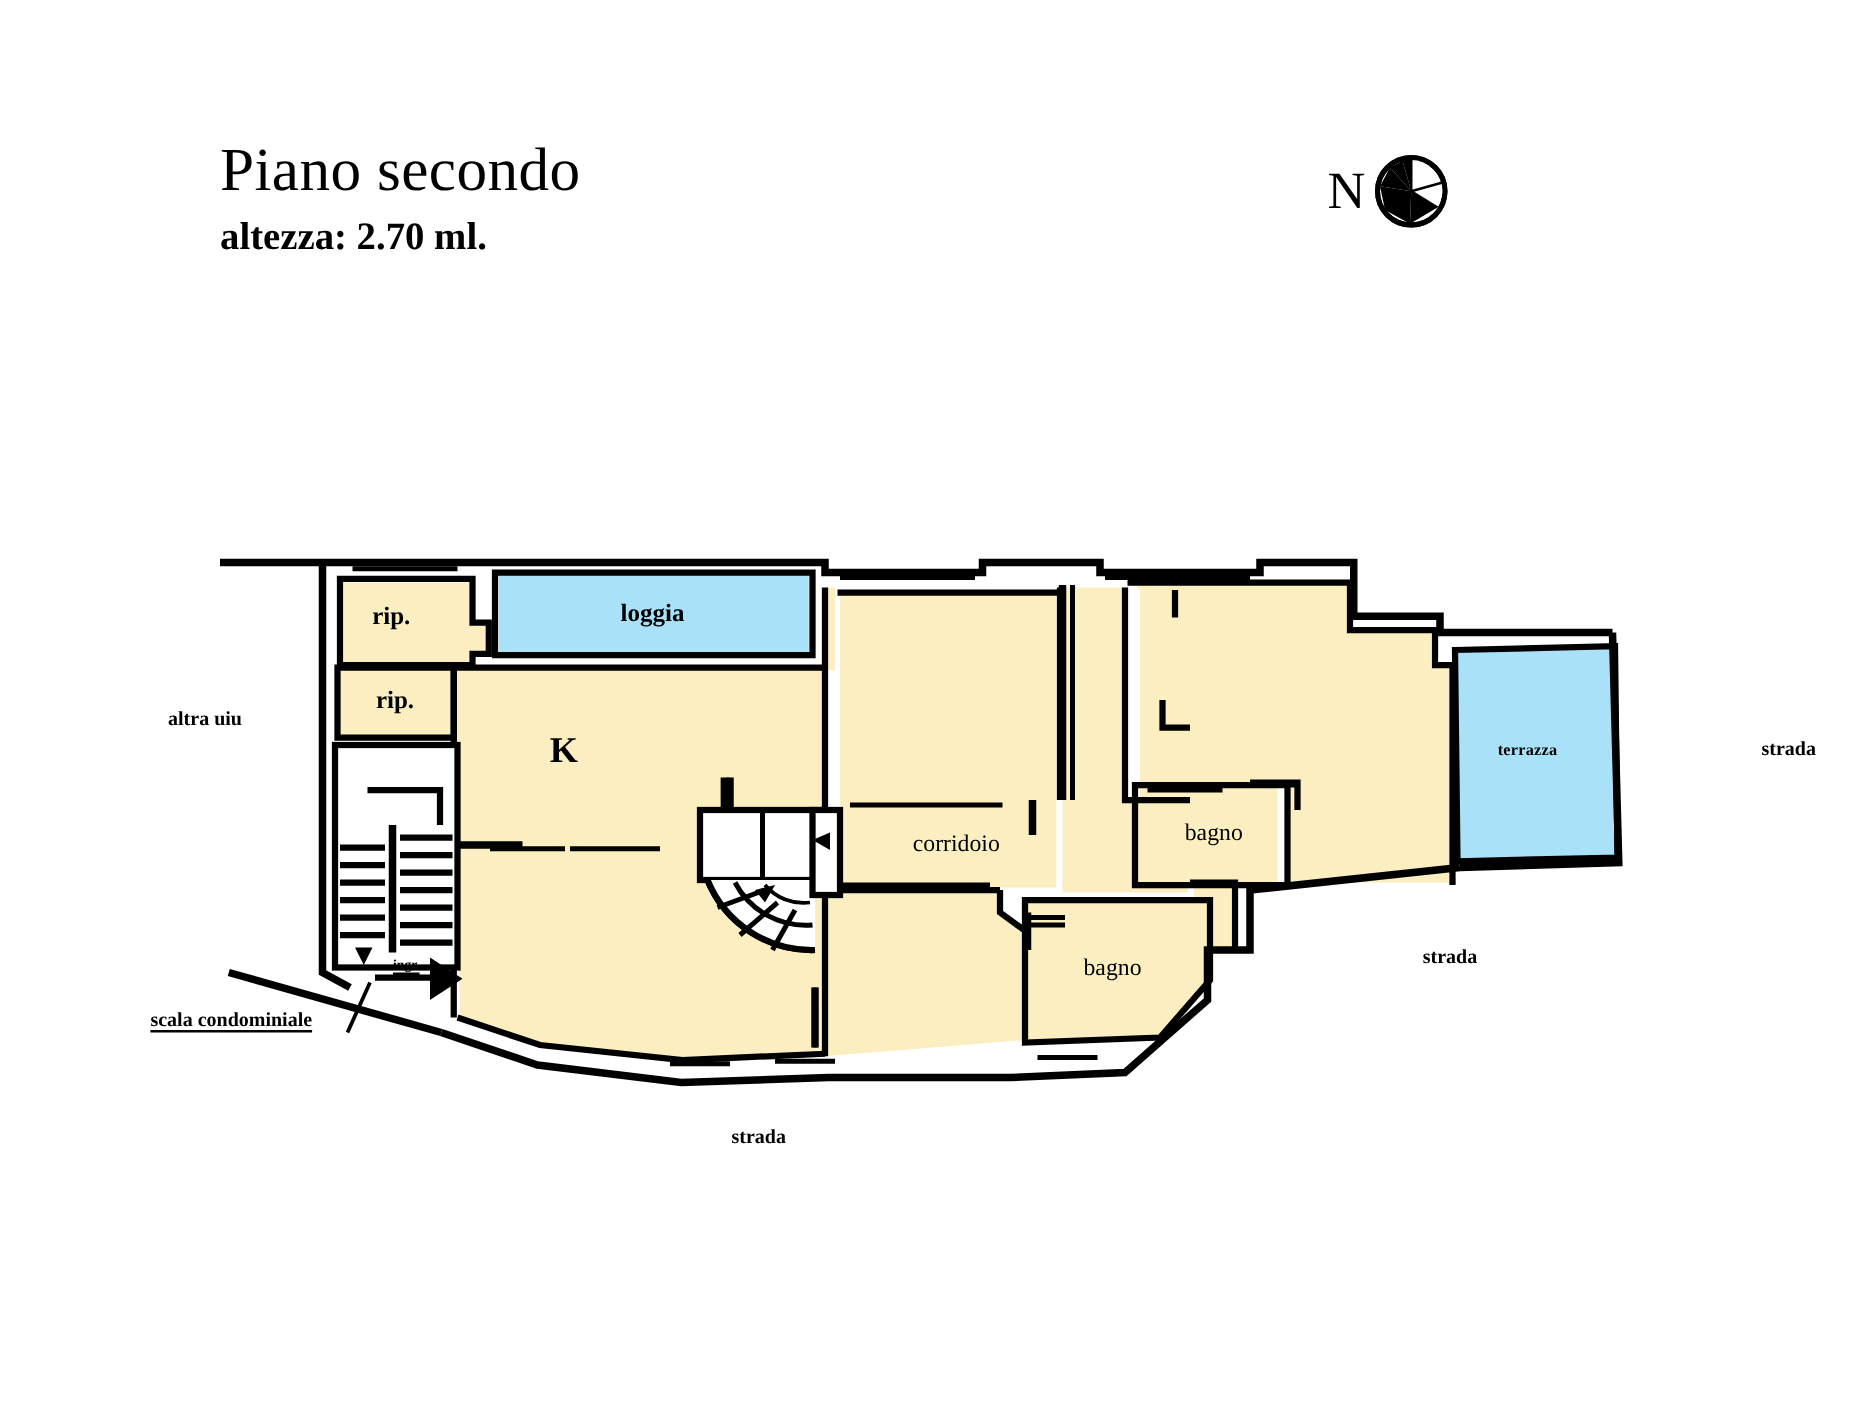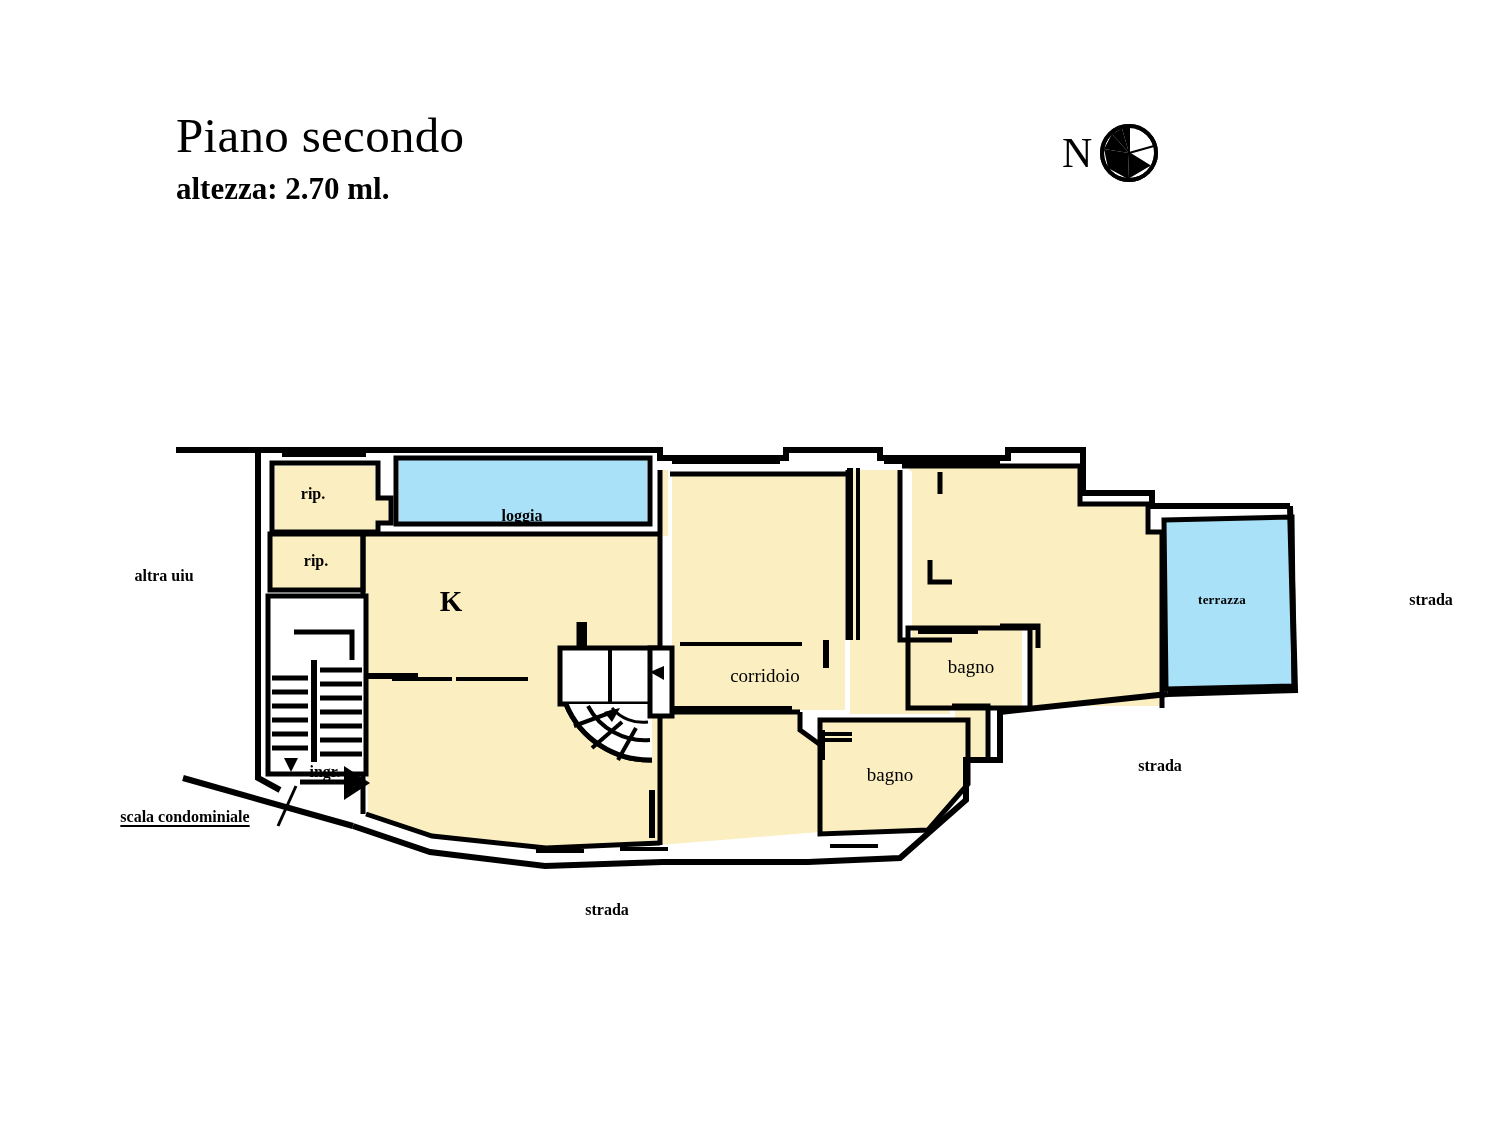--- a/index.html
+++ b/index.html
@@ -72,24 +72,24 @@
   }
 
   
   .plan-label {
     position: absolute;
     white-space: nowrap;
     transform: translate(-50%, -50%);
     pointer-events: none;
   }
   .lbl-room-big   { font-size: 19px; font-weight: 400; }
-  .lbl-room-small { font-size: 16px; font-weight: 700; }
+  .lbl-room-small { font-size: 20px; font-weight: 700; }
   .lbl-room-tiny  { font-size: 13px; font-weight: 700; letter-spacing: .2px; font-family: Liberation Serif, serif; }
   .lbl-ext        { font-size: 16px; font-weight: 700; }
-  .lbl-ext-small  { font-size: 16px; font-weight: 700; }
+  .lbl-ext-small  { font-size: 11px; font-weight: 700; }
   .lbl-k          { font-size: 29px; font-weight: 700; }
 
   .lbl-underline {
     text-decoration: underline;
     text-underline-offset: 3px;
     text-decoration-thickness: 2px;
   }
 </style>
 </head>
 <body>
@@ -324,21 +324,21 @@
     <g stroke="#000000" stroke-width="3" fill="none">
       <line x1="278" y1="826" x2="296" y2="786"></line>
     </g>
 
   </svg>
 
   <div class="plan-label lbl-room-small" style="left:313px; top:494px;">rip.</div>
 
   <div class="plan-label lbl-room-small" style="left:316px; top:561px;">rip.</div>
 
-  <div class="plan-label lbl-room-small" style="left:522px; top:491px;margin-top:25px;">loggia</div>
+  <div class="plan-label lbl-room-small" style="left:522px; top:491px;">loggia</div>
 
   <div class="plan-label lbl-k" style="left:451px; top:601px;">K</div>
 
   <div class="plan-label lbl-room-big" style="left:765px; top:676px;">corridoio</div>
 
   <div class="plan-label lbl-room-big" style="left:971px; top:667px;">bagno</div>
 
   <div class="plan-label lbl-room-big" style="left:890px; top:775px;">bagno</div>
 
   <div class="plan-label lbl-room-tiny" style="left:1222px; top:600px;">terrazza</div>

